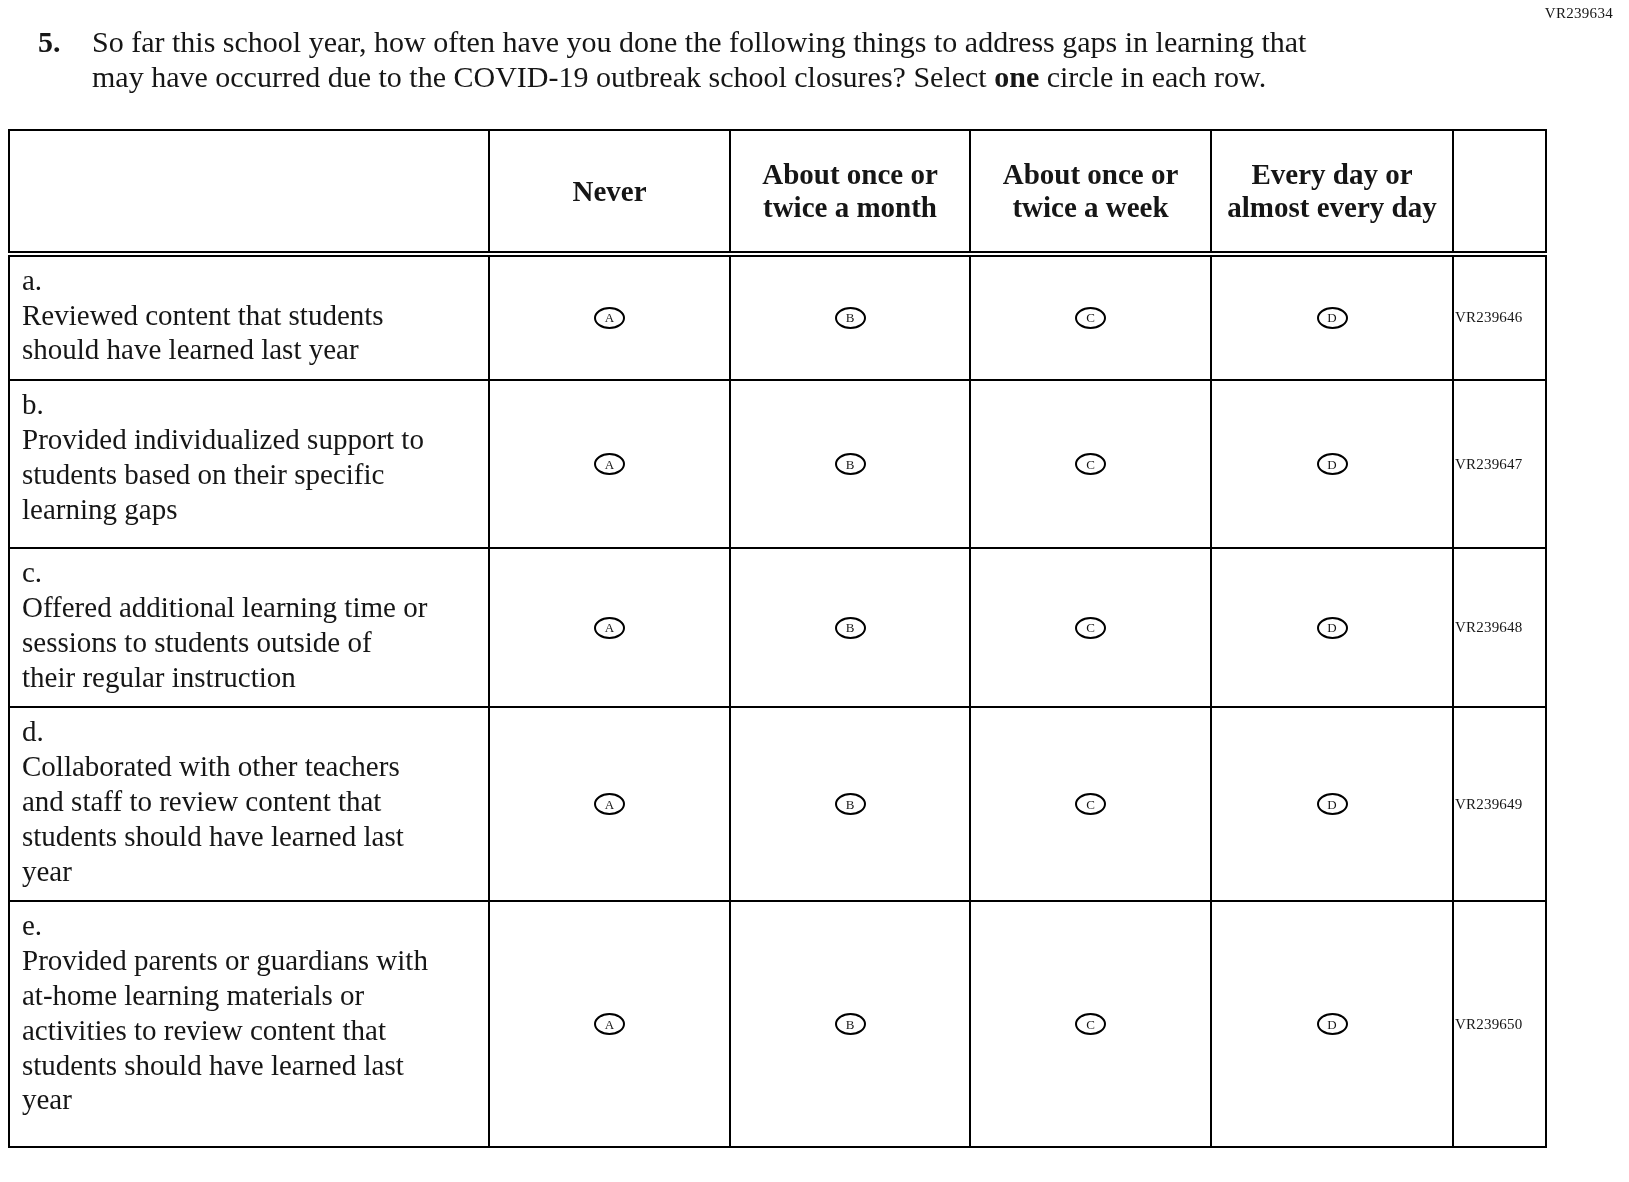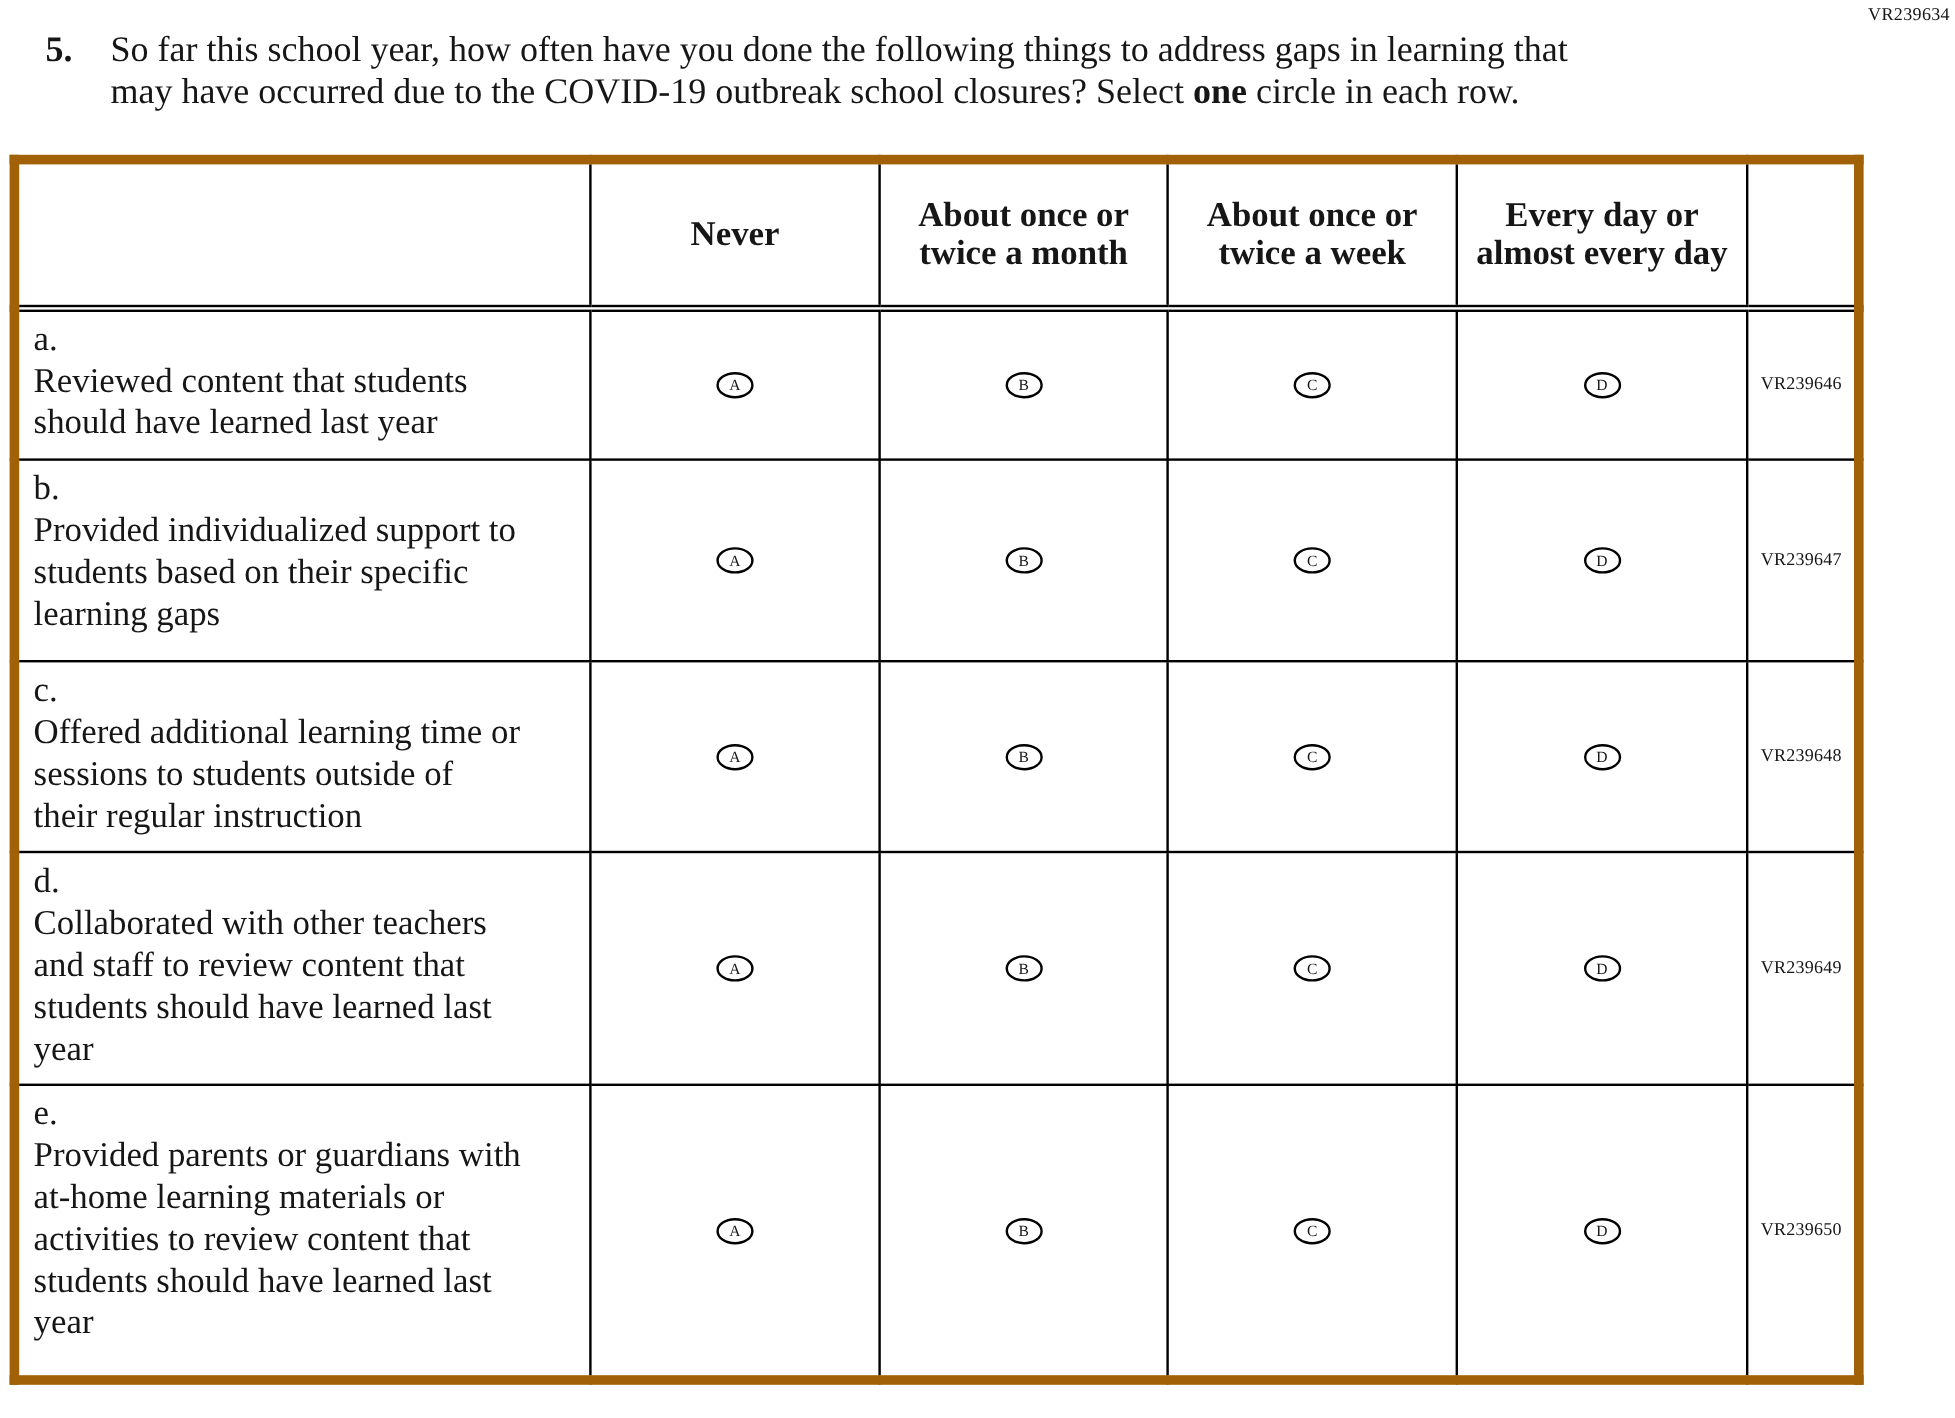--- a/index.html
+++ b/index.html
@@ -10,21 +10,21 @@
     background: #ffffff;
     color: #161616;
     font-family: "Liberation Serif", "DejaVu Serif", serif;
     position: relative;
     overflow: hidden;
   }
 
   .corner-code {
     position: absolute;
     top: 5px;
-    right: 4px;
+    right: 16px;
     font-size: 15px;
     letter-spacing: 0.3px;
   }
 
   .question {
     display: flex;
     margin: 24px 0 0 38px;
     width: 1330px;
     font-size: 30px;
     line-height: 1.18;
@@ -35,21 +35,21 @@
     flex: none;
   }
   .qtext { max-width: 1240px; }
   .qtext .bold-word { font-weight: bold; }
 
   table.survey-table {
     border-collapse: collapse;
     table-layout: fixed;
     width: 1537px;
     margin: 34px 0 0 8px;
-    border: 8px solid #a16207;
+    border: 2px solid #a16207;
   }
   .survey-table th,
   .survey-table td {
     border: 2px solid #000;
   }
   .survey-table thead th {
     font-size: 29px;
     font-weight: bold;
     text-align: center;
     vertical-align: middle;
@@ -86,21 +86,20 @@
     height: 22px;
     border: 2px solid #000;
     border-radius: 50%;
     font-size: 13px;
     line-height: 1;
     cursor: pointer;
     background: #fff;
   }
   .code-cell {
     font-size: 15px;
-    text-align: center;
     vertical-align: middle;
     padding: 0 1px;
     letter-spacing: 0.2px;
   }
   tr.row-a { height: 116px; }
   tr.row-b { height: 168px; }
   tr.row-c { height: 120px; }
   tr.row-d { height: 188px; }
   tr.row-e { height: 246px; }
 </style>

